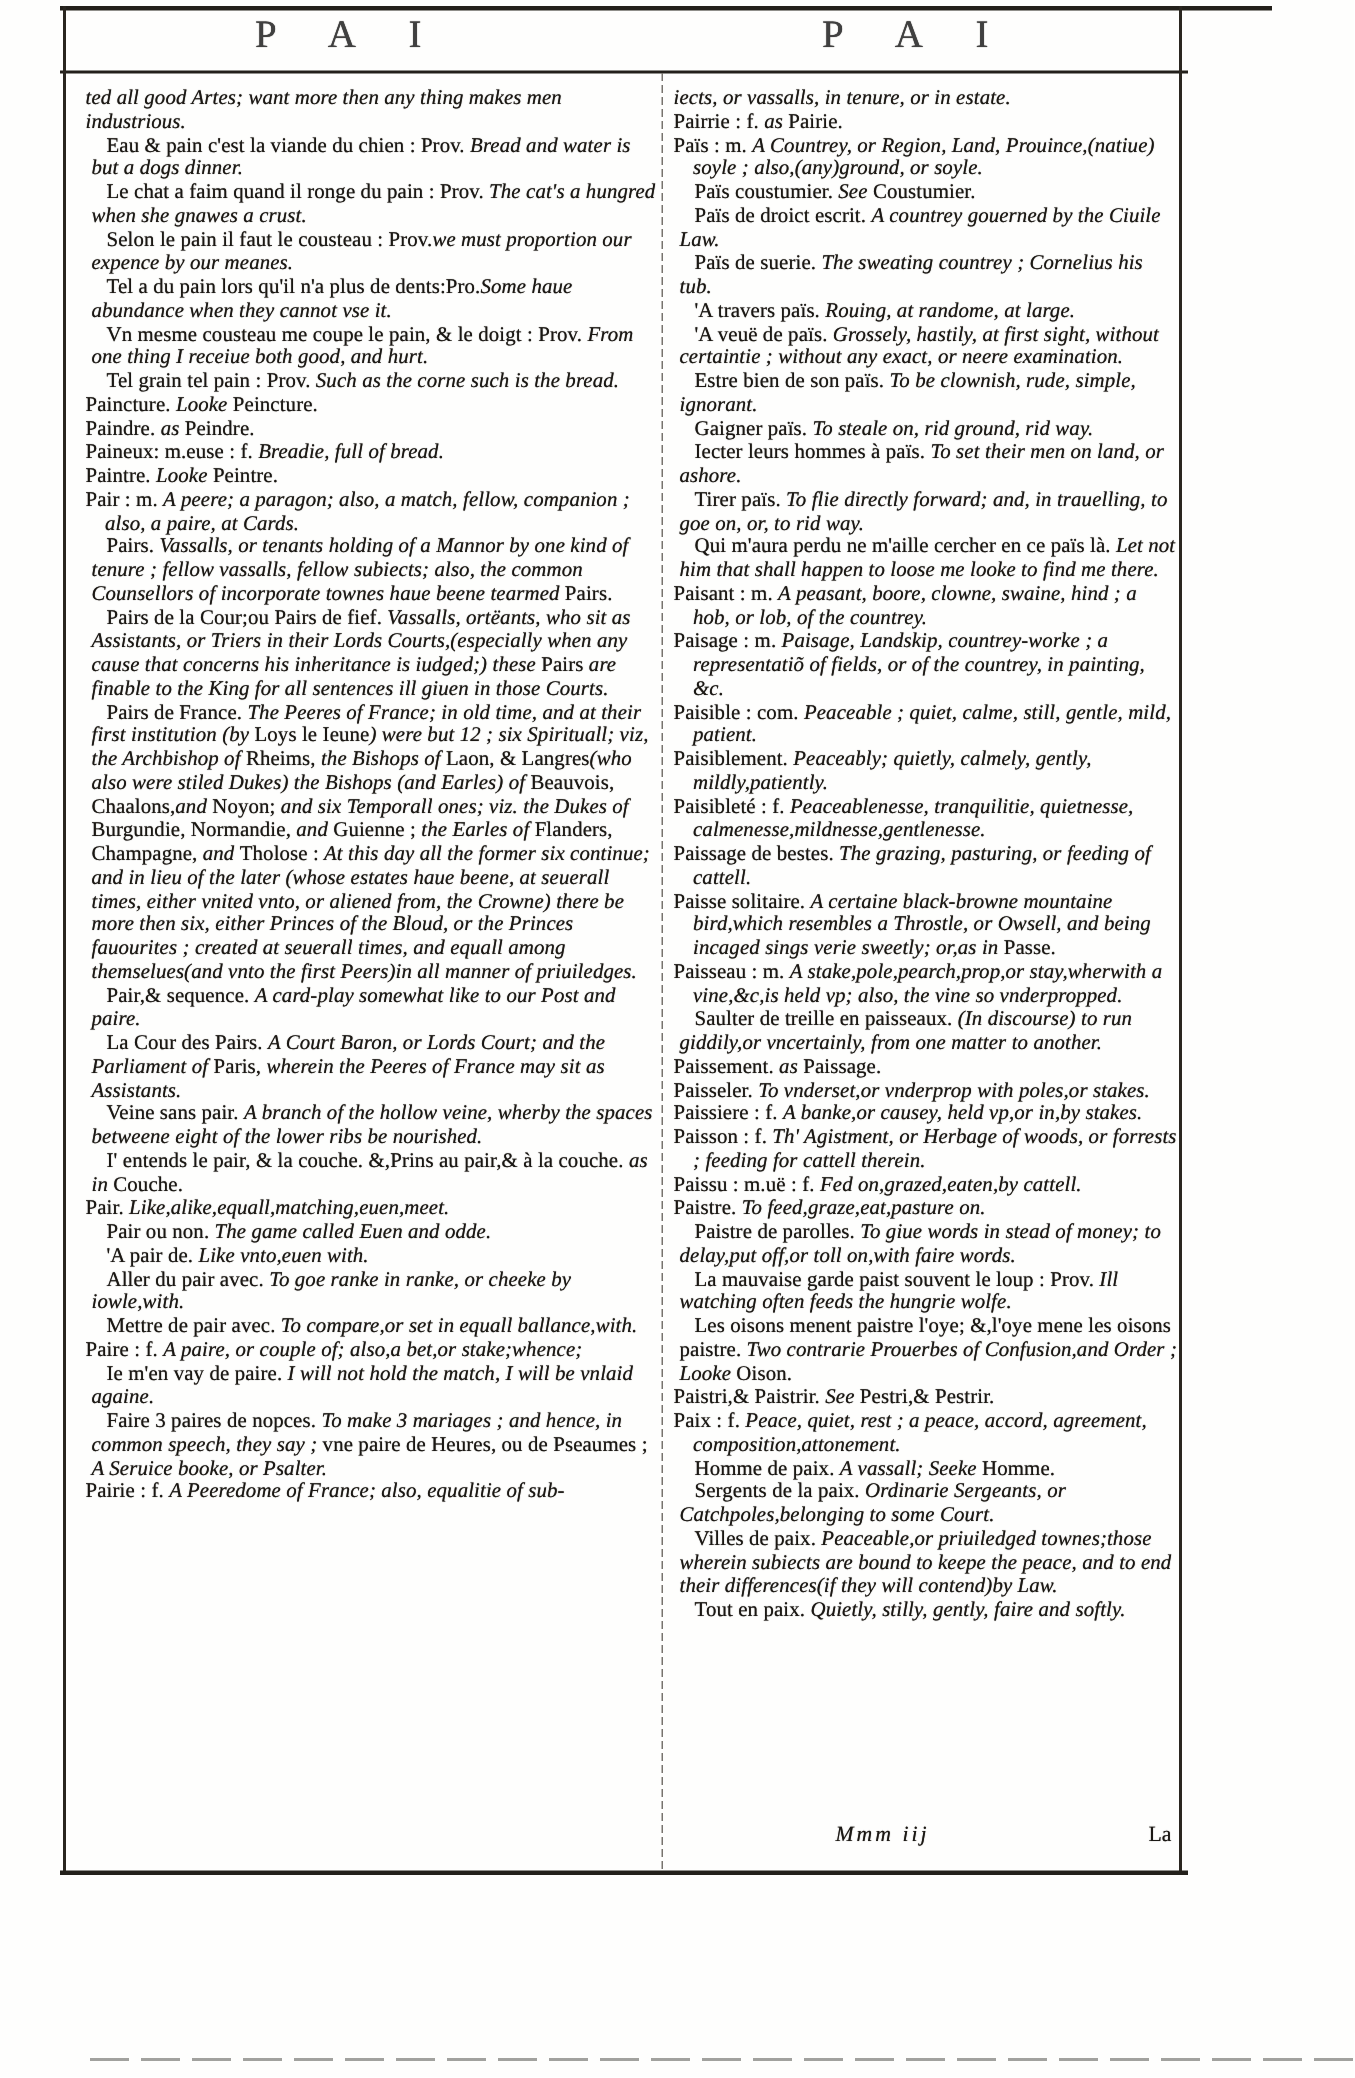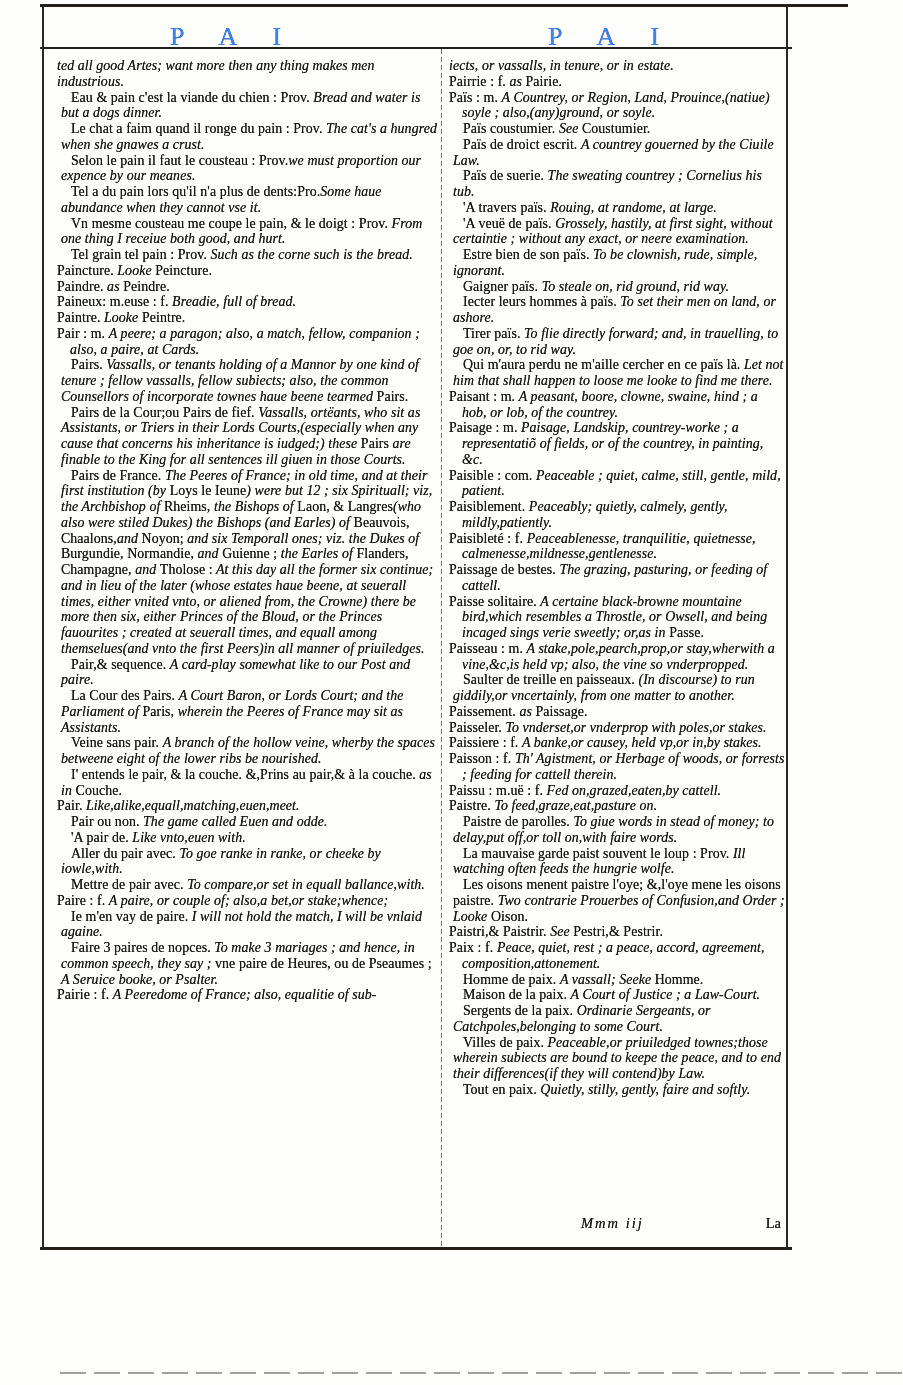--- a/index.html
+++ b/index.html
@@ -9,39 +9,39 @@
   .rule-top1{position:absolute;left:40px;top:4px;width:808px;height:3px;background:#23201b;}
   .rule-top2{position:absolute;left:40px;top:47px;width:752px;height:2px;background:#23201b;}
   .rule-bottom{position:absolute;left:40px;top:1247px;width:752px;height:3px;background:#23201b;}
   .border-left{position:absolute;left:42px;top:4px;width:2px;height:1246px;background:#2a2620;}
   .border-right{position:absolute;left:786px;top:4px;width:2px;height:1246px;background:#2a2620;}
   .col-divider{position:absolute;left:441px;top:49px;width:1px;height:1198px;
                background:repeating-linear-gradient(to bottom,#4a453e 0 5px,transparent 5px 8px);opacity:.75;}
   .page-edge-shadow{position:absolute;left:60px;top:1372px;width:843px;height:2px;
                background:repeating-linear-gradient(to right,#8a8a86 0 26px,transparent 26px 34px);opacity:.8;}
   
-  .running-head{position:absolute;top:22px;font-size:26px;letter-spacing:15px;color:#3b82f6;
+  .running-head{position:absolute;top:8px;font-size:26px;letter-spacing:15px;color:#404040;
                 text-shadow:0 0 .6px rgba(20,17,12,.9);}
   .head-left{left:170px;}
   .head-right{left:548px;}
   
   .col{position:absolute;top:58px;font-size:13.9px;line-height:15.75px;
        text-shadow:0 0 .55px rgba(25,21,16,.85);letter-spacing:.08px;}
   .col-left{left:57px;width:381px;height:1180px;overflow:hidden;}
   .col-right{left:449px;width:336px;height:1150px;overflow:hidden;}
   .entry{margin:0;}
   .ind-cont{padding-left:0;text-indent:0;}
   .ind-main{padding-left:13px;text-indent:-13px;}
   .ind-sub{padding-left:4px;text-indent:10px;}
   .it{font-style:italic;}
   .ro{font-style:normal;}
   
   .footer-row{position:absolute;left:449px;top:1215px;width:336px;height:18px;font-size:14.5px;}
   .signature{position:absolute;left:108px;top:0;font-style:italic;letter-spacing:2px;
-             text-shadow:0 0 .55px rgba(25,21,16,.85);margin-left:24px;}
+             text-shadow:0 0 .55px rgba(25,21,16,.85);}
   .catchword{position:absolute;right:4px;top:0;text-shadow:0 0 .55px rgba(25,21,16,.85);}
 </style>
 </head>
 <body>
 
 <div class="stage">
   <div class="rule-top1"></div>
   <div class="rule-top2"></div>
   <div class="border-left"></div>
   <div class="border-right"></div>
@@ -109,21 +109,20 @@
       <p class="entry ind-main"><span class="ro">Paissiere : f. </span><span class="it">A banke,or causey, held vp,or in,by stakes.</span></p>
       <p class="entry ind-main"><span class="ro">Paisson : f. </span><span class="it">Th' Agistment, or Herbage of woods, or forrests ; feeding for cattell therein.</span></p>
       <p class="entry ind-main"><span class="ro">Paissu : m.uë : f. </span><span class="it">Fed on,grazed,eaten,by cattell.</span></p>
       <p class="entry ind-main"><span class="ro">Paistre. </span><span class="it">To feed,graze,eat,pasture on.</span></p>
       <p class="entry ind-sub"><span class="ro">Paistre de parolles. </span><span class="it">To giue words in stead of money; to delay,put off,or toll on,with faire words.</span></p>
       <p class="entry ind-sub"><span class="ro">La mauvaise garde paist souvent le loup : Prov. </span><span class="it">Ill watching often feeds the hungrie wolfe.</span></p>
       <p class="entry ind-sub"><span class="ro">Les oisons menent paistre l'oye; &amp;,l'oye mene les oisons paistre. </span><span class="it">Two contrarie Prouerbes of Confusion,and Order ; Looke </span><span class="ro">Oison.</span></p>
       <p class="entry ind-main"><span class="ro">Paistri,&amp; Paistrir. </span><span class="it">See </span><span class="ro">Pestri,&amp; Pestrir.</span></p>
       <p class="entry ind-main"><span class="ro">Paix : f. </span><span class="it">Peace, quiet, rest ; a peace, accord, agreement, composition,attonement.</span></p>
       <p class="entry ind-sub"><span class="ro">Homme de paix. </span><span class="it">A vassall; Seeke </span><span class="ro">Homme.</span></p>
-      <p class="entry ind-sub"><span class="ro">Maison de la paix. </span><span class="it">A Court of Justice ; a Law-Court.</span></p>
       <p class="entry ind-sub"><span class="ro">Sergents de la paix. </span><span class="it">Ordinarie Sergeants, or Catchpoles,belonging to some Court.</span></p>
       <p class="entry ind-sub"><span class="ro">Villes de paix. </span><span class="it">Peaceable,or priuiledged townes;those wherein subiects are bound to keepe the peace, and to end their differences(if they will contend)by Law.</span></p>
       <p class="entry ind-sub"><span class="ro">Tout en paix. </span><span class="it">Quietly, stilly, gently, faire and softly.</span></p>
     </div>
 
   <div class="footer-row">
     <span class="signature">Mmm iij</span>
     <span class="catchword">La</span>
   </div>
 

